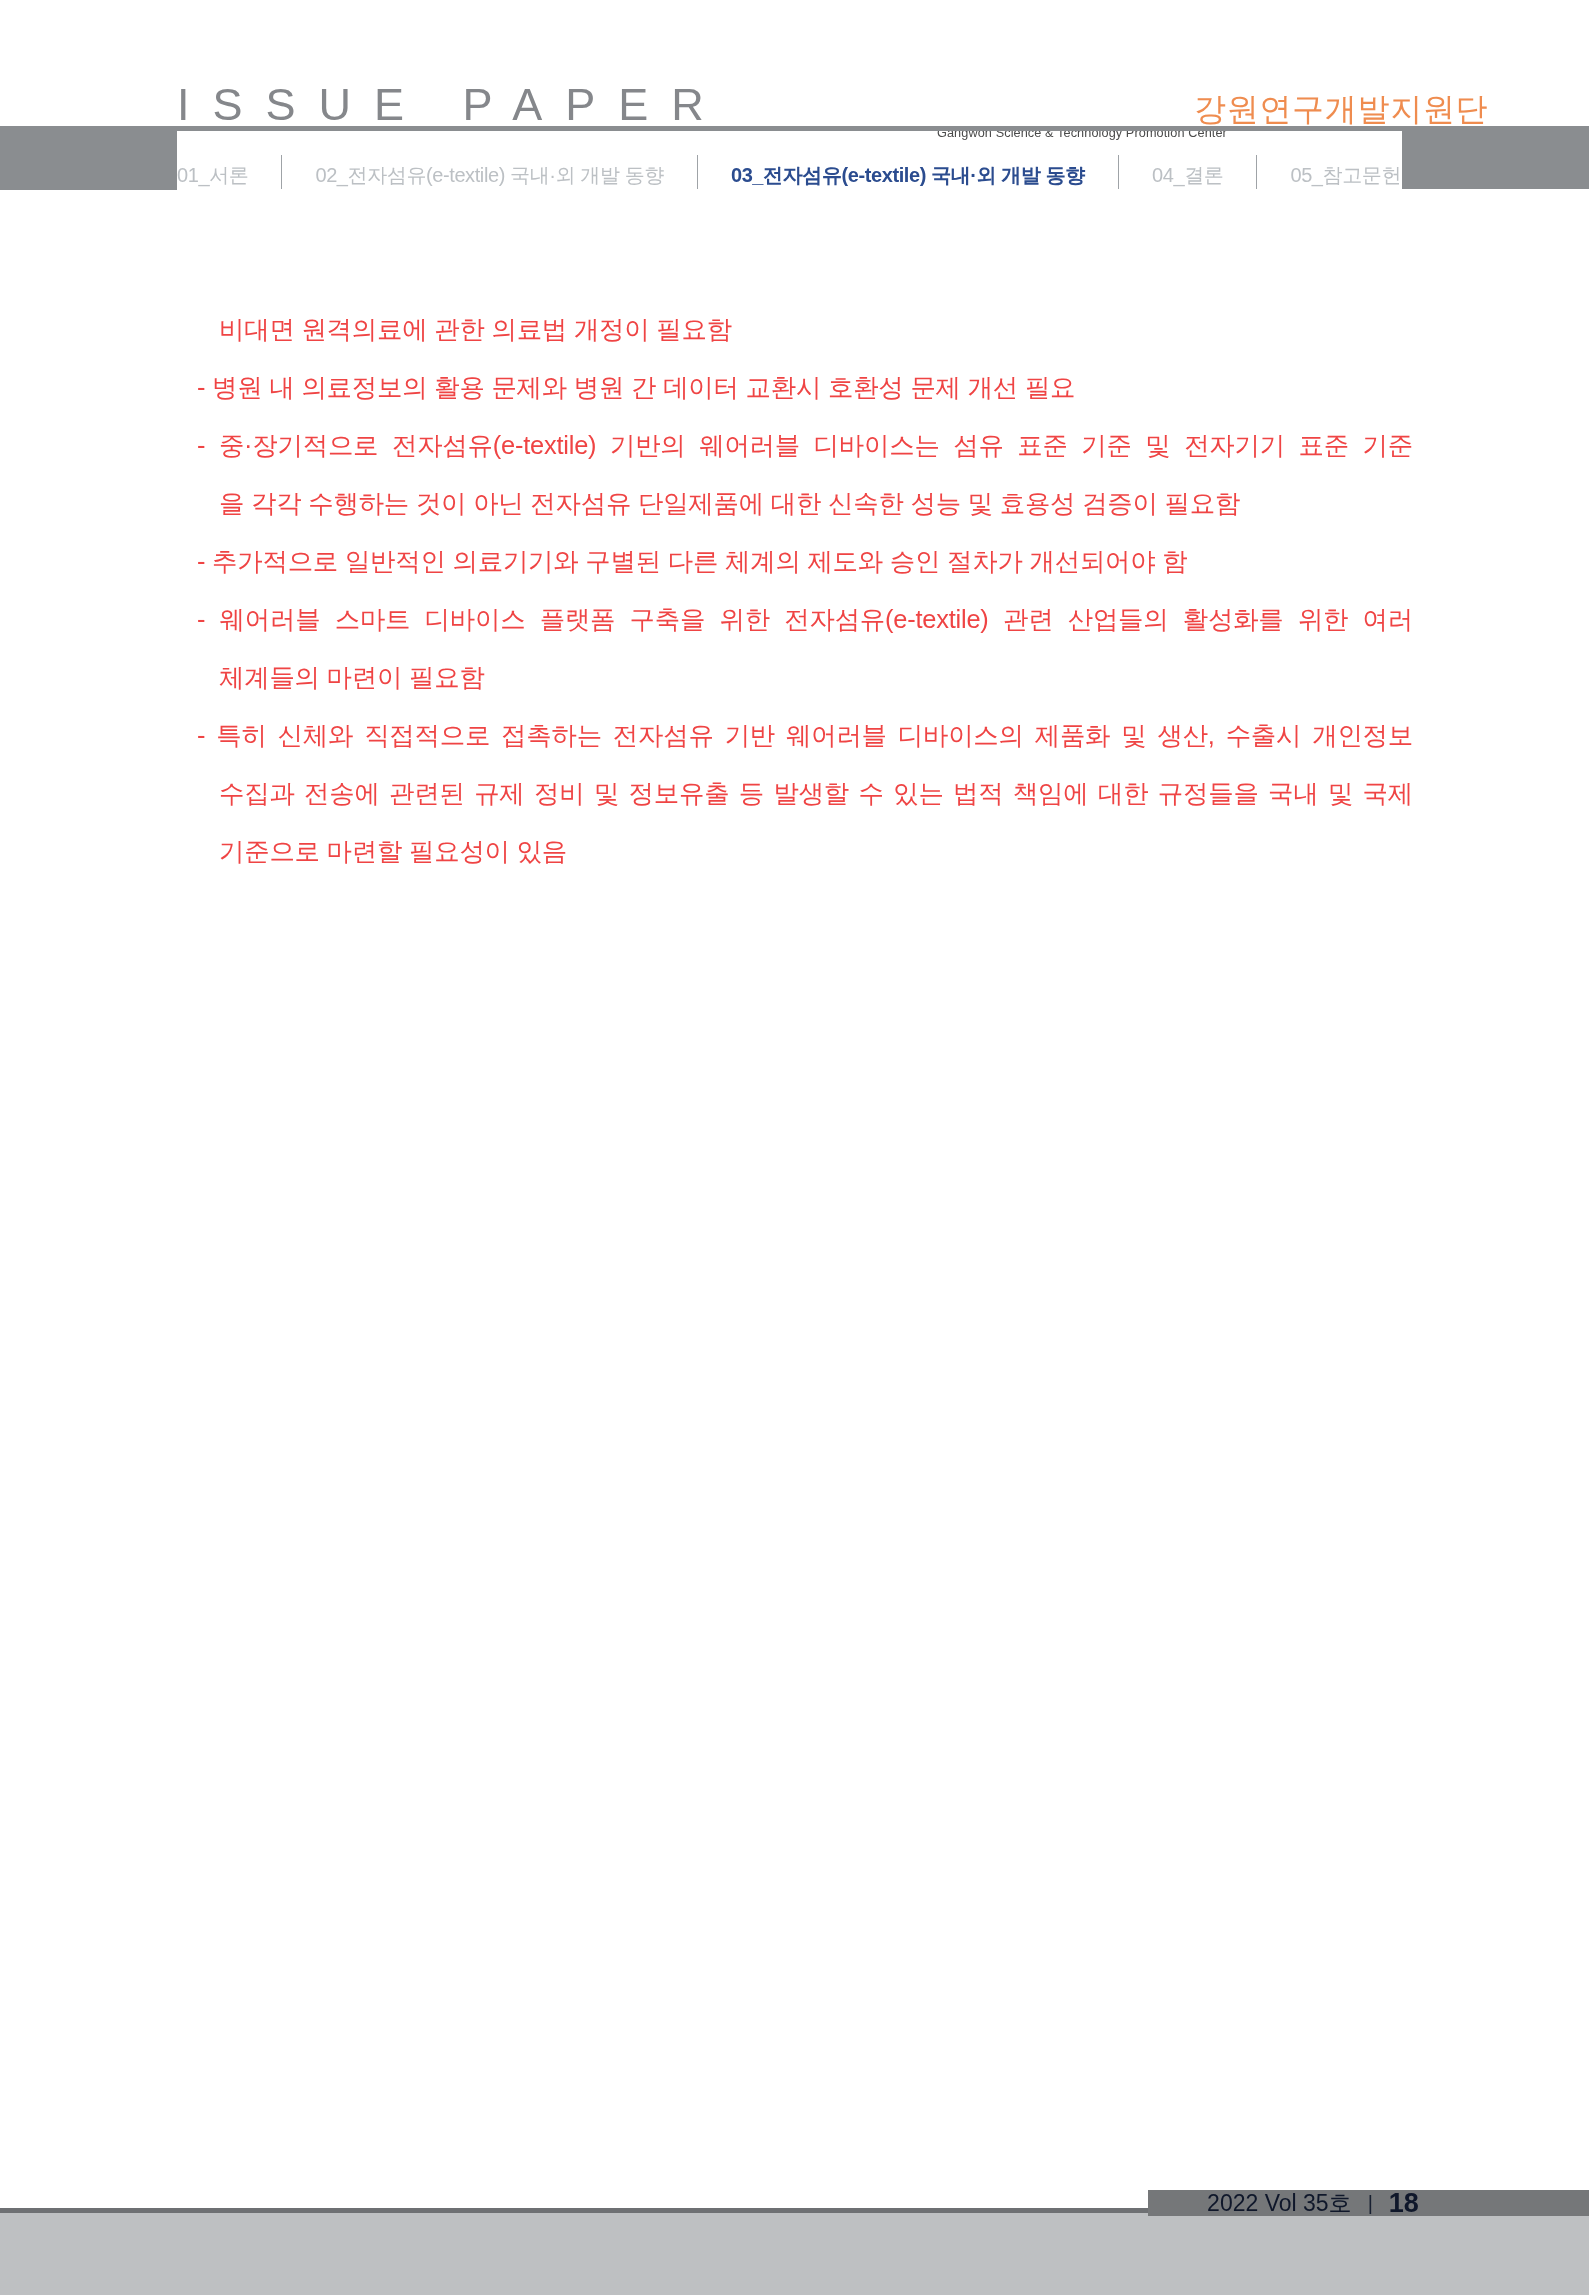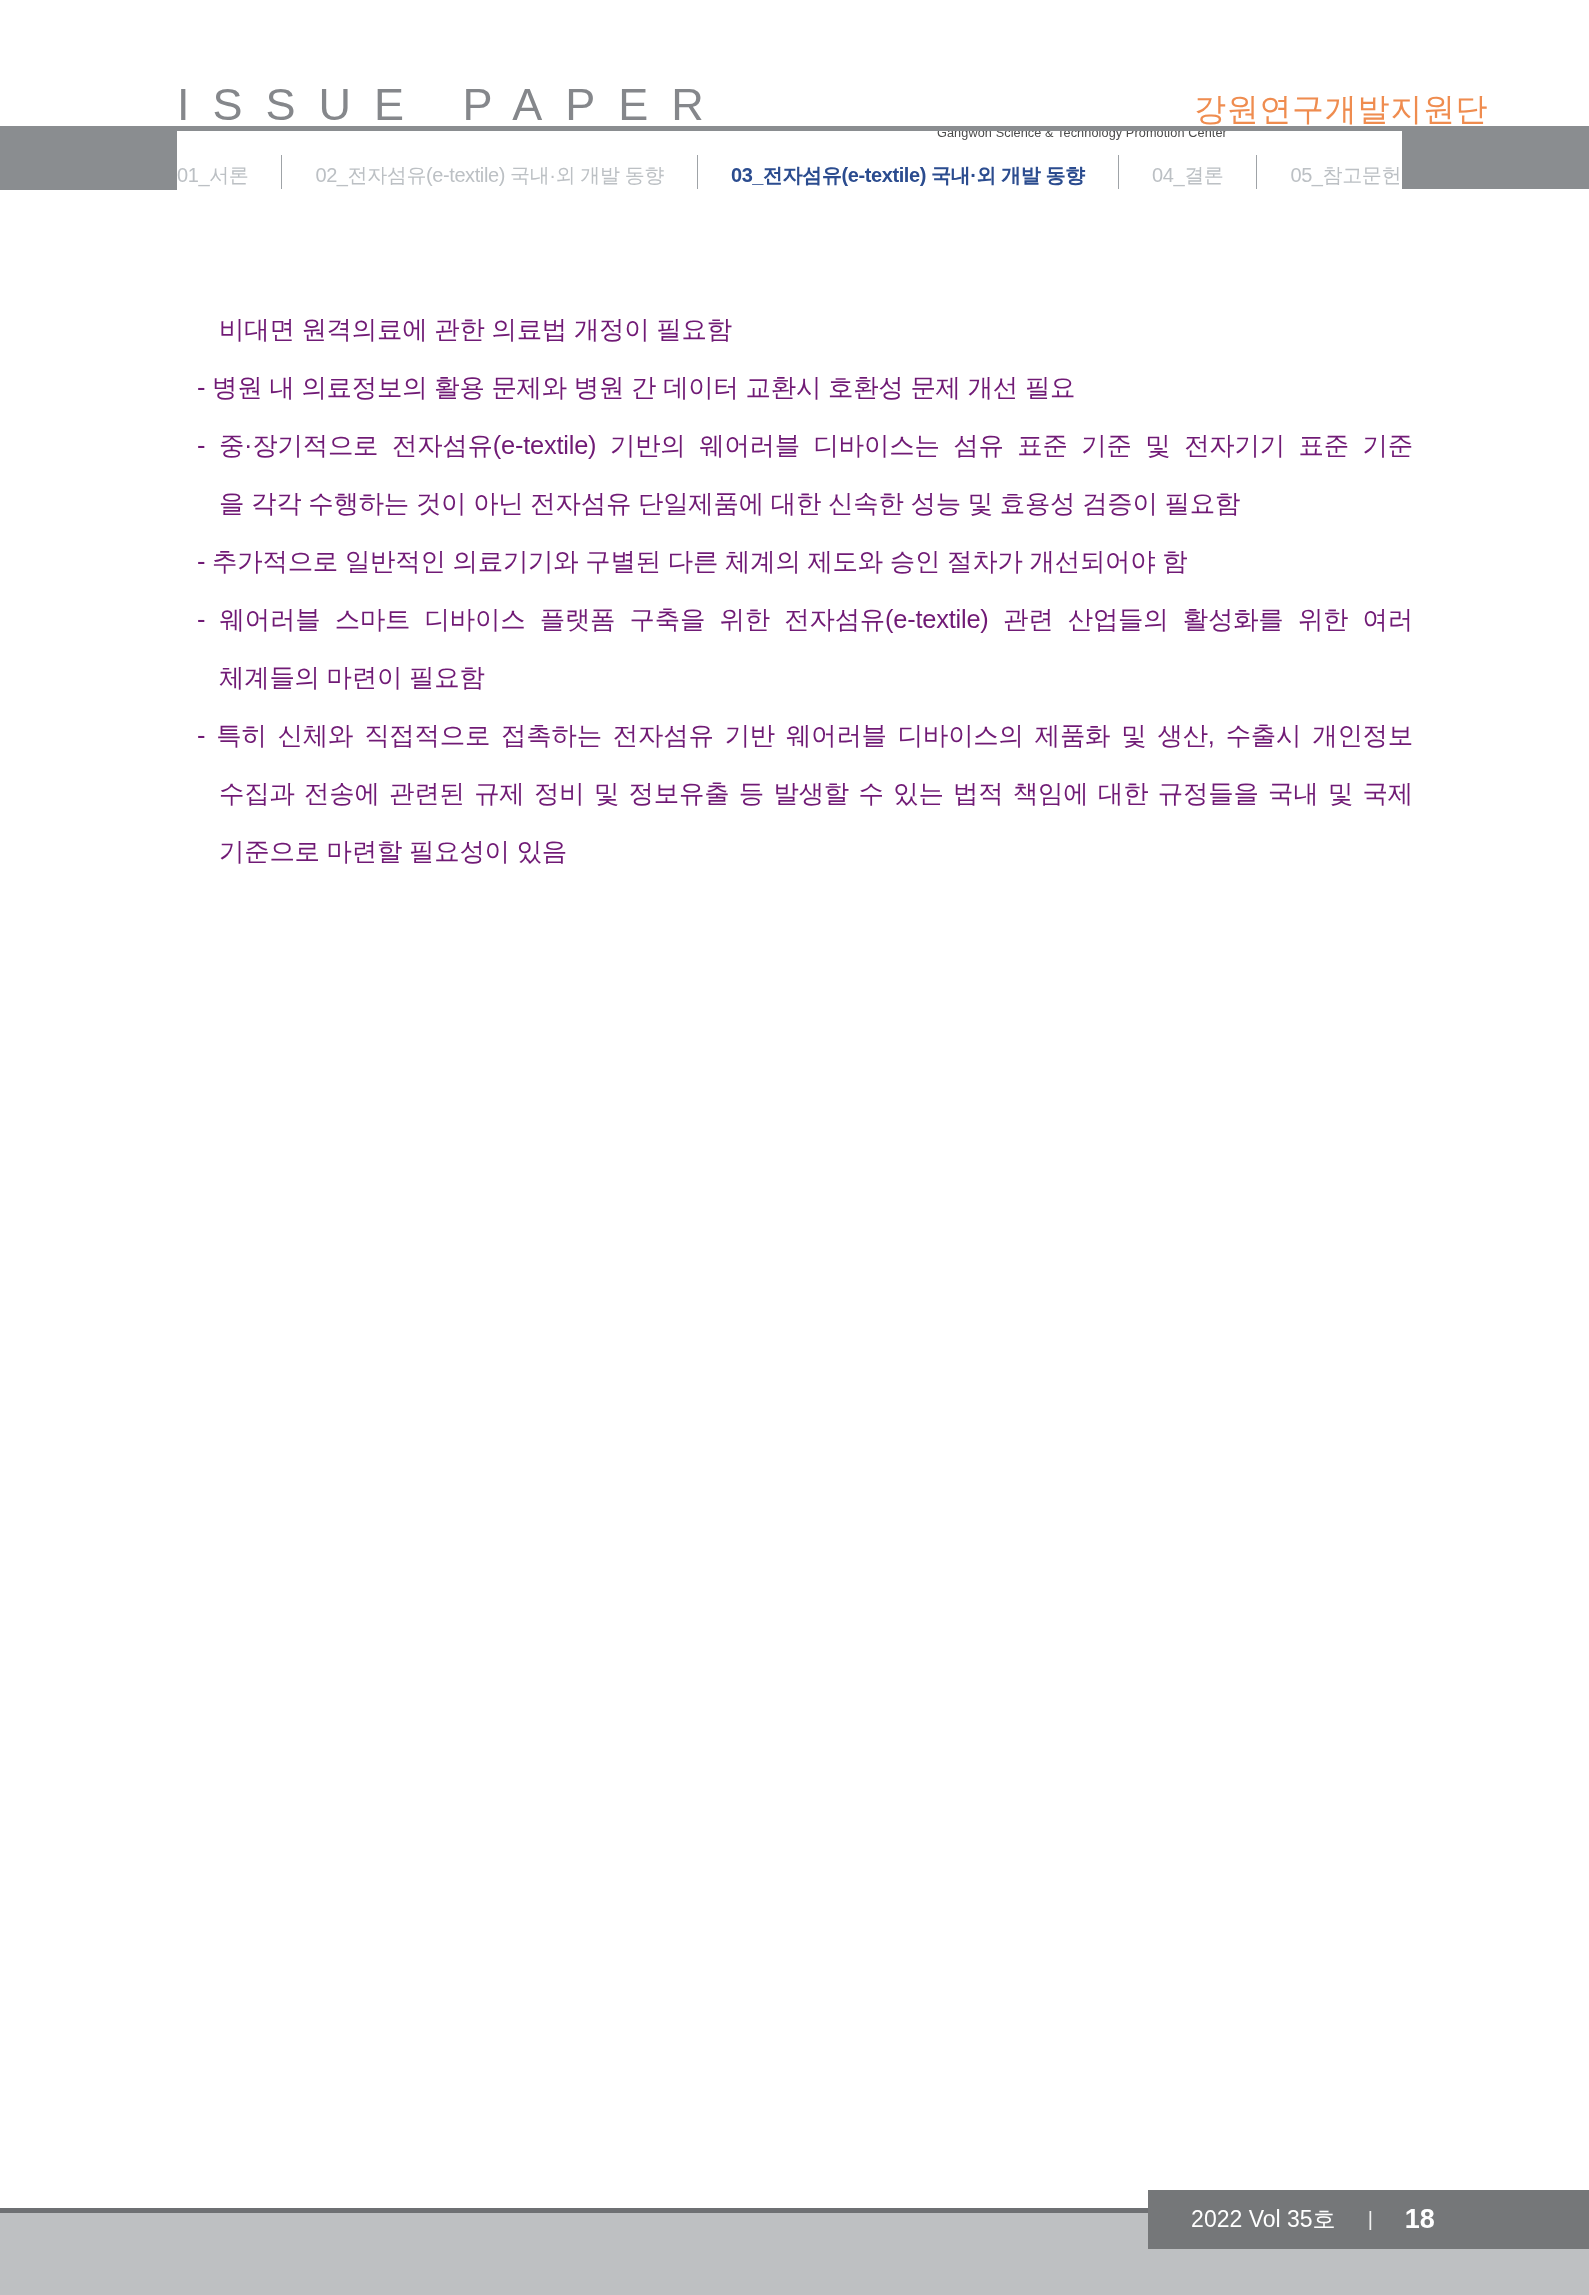--- a/index.html
+++ b/index.html
@@ -95,21 +95,21 @@
   }
 
   
   .content {
     position: absolute;
     left: 197px;
     top: 300px;
     width: 1216px;
     font-size: 25.4px;
     line-height: 58px;
-    color: #701a75;
+    color: #ef4444;
     letter-spacing: -0.2px;
   }
   .line { height: 58px; white-space: nowrap; }
   .line.indent { padding-left: 22px; }
   .line.justify {
     white-space: normal;
     text-align: justify;
     text-align-last: justify;
     word-break: keep-all;
   }
@@ -123,28 +123,28 @@
   }
   .footer-band {
     position: absolute;
     left: 0; top: 2213px;
     width: 1589px; height: 82px;
     background: #BEC0C2;
   }
   .footer-badge {
     position: absolute;
     left: 1148px; top: 2190px;
-    width: 441px; height: 59px;
+    width: 441px; height: 26px;
     background: #757779;
     display: flex;
     align-items: center;
     justify-content: center;
     padding-right: 111px;
-    gap: 32px;
-    color: #ffffff;
+    gap: 16px;
+    color: #0f172a;
     white-space: nowrap;
   }
   .footer-issue { font-size: 23px; font-weight: 400; }
   .footer-sep { font-size: 20px; font-weight: 300; opacity: 0.9; }
   .footer-page { font-size: 27px; font-weight: bold; }
 </style>
 </head>
 <body>
 
 <div class="page">

